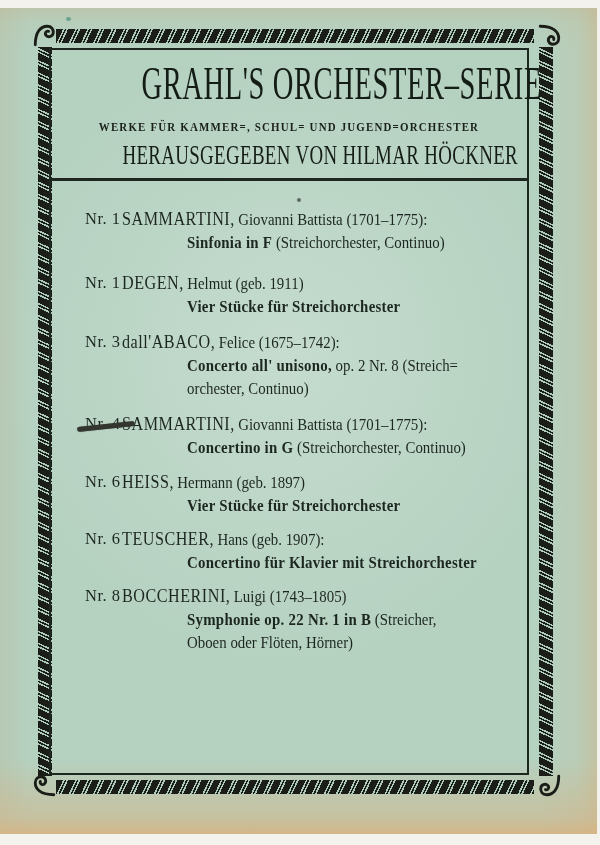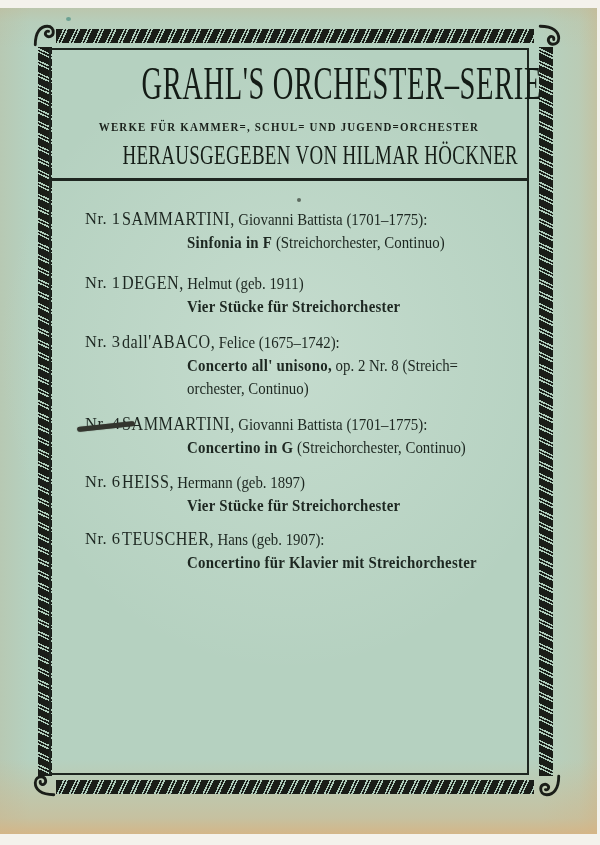--- a/index.html
+++ b/index.html
@@ -159,20 +159,26 @@
         <div class="work-line"><span class="b">Vier Stücke für Streichorchester</span><span class="r"></span></div>
       </div>
 
       <div class="entry mb10">
         <span class="nr">Nr. 6</span>
         <div class="author"><span class="surname">TEUSCHER,</span><span class="rest">Hans (geb. 1907):</span></div>
         <div class="work-line"><span class="b">Concertino für Klavier mit Streichorchester</span><span class="r"></span></div>
       </div>
 
 
+      <div class="entry">
+        <span class="nr">Nr. 8</span>
+        <div class="author"><span class="surname">BOCCHERINI,</span><span class="rest">Luigi (1743–1805)</span></div>
+        <div class="work-line"><span class="b">Symphonie op. 22 Nr. 1 in B</span><span class="r"> (Streicher,</span></div>
+        <div class="work-line"><span class="b"></span><span class="r">Oboen oder Flöten, Hörner)</span></div>
+      </div>
 
     </div>
 
 
     <div class="pencil-mark"></div>
     <div class="speck speck-a"></div>
   </div>
 
 </div>
 

